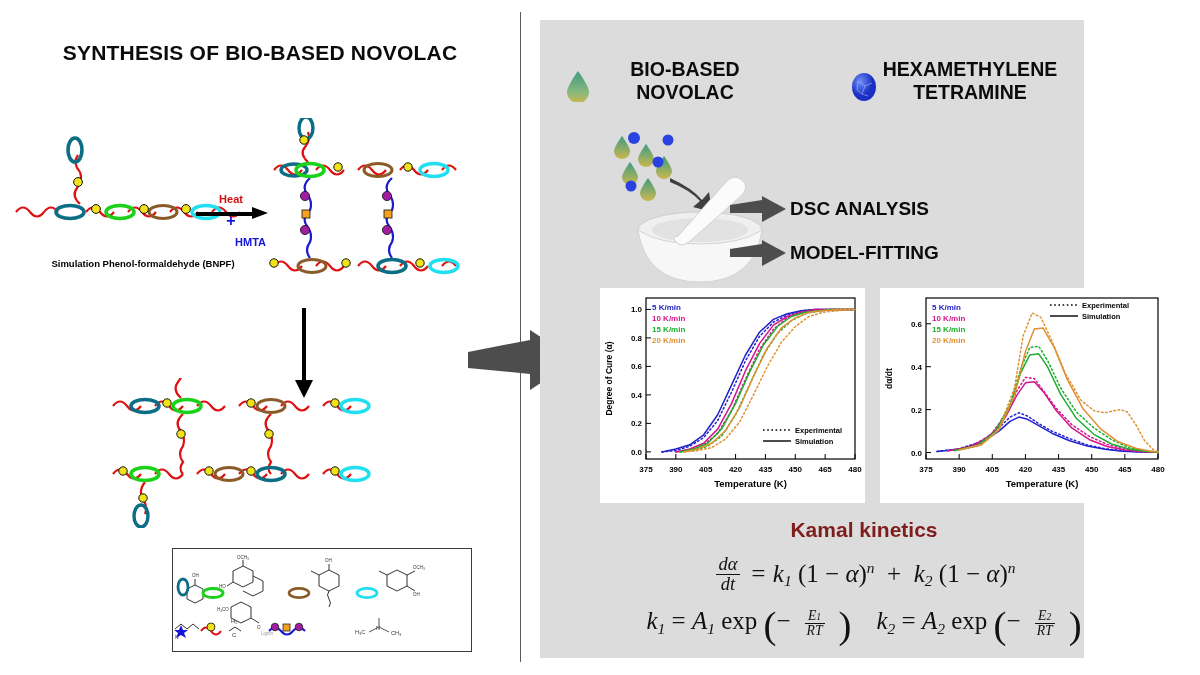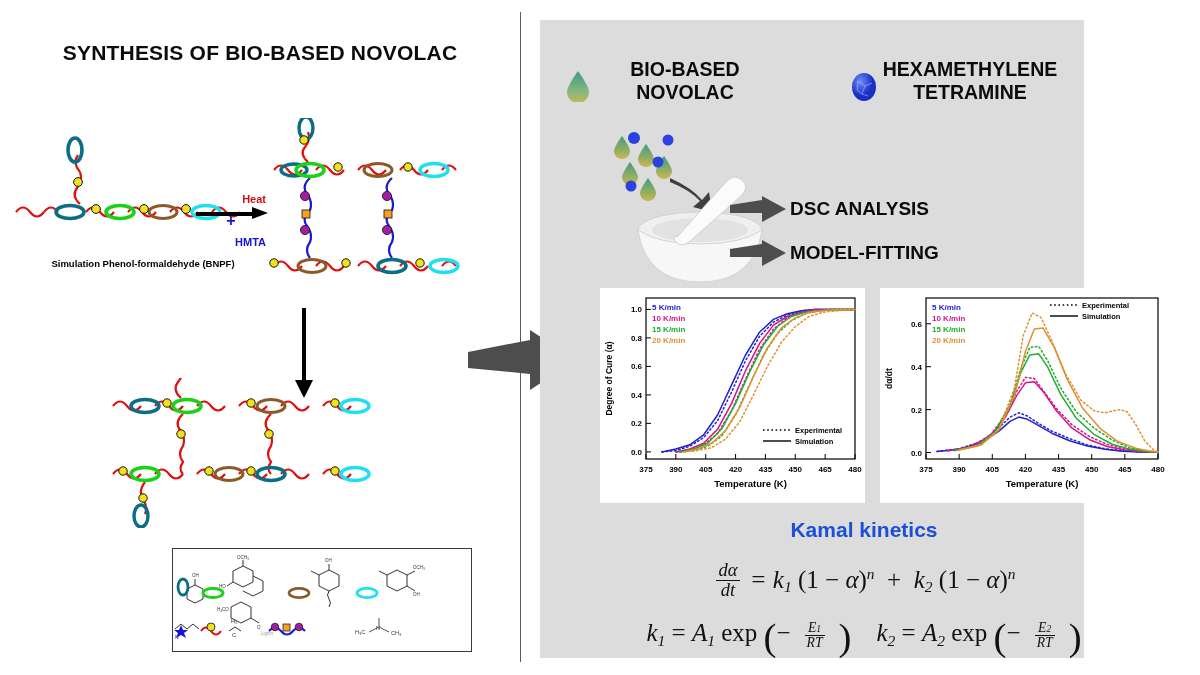--- a/index.html
+++ b/index.html
@@ -11,21 +11,21 @@
 
   
   .left-panel{position:absolute;left:0;top:0;width:520px;height:675px;}
   .left-title{position:absolute;left:40px;top:40px;width:440px;text-align:center;
      font-size:21px;font-weight:bold;color:#0b0b0b;line-height:1.22;letter-spacing:.2px;}
 
   .cap{position:absolute;text-align:center;font-size:9.5px;font-weight:bold;color:#000;line-height:1.25;}
   #cap-bnpf{left:18px;top:258px;width:250px;}
   #cap-cured{left:120px;top:528px;width:290px;}
 
-  .heat-label{position:absolute;left:196px;top:193px;width:70px;text-align:right;
+  .heat-label{position:absolute;left:196px;top:193px;width:70px;text-align:center;
      font-size:11px;font-weight:bold;color:#d01010;}
   .hmta-label{position:absolute;left:196px;top:236px;width:70px;text-align:right;
      font-size:11px;font-weight:bold;color:#1414d8;}
   .plus-sym{position:absolute;left:196px;top:213px;width:70px;text-align:center;
      font-size:16px;font-weight:bold;color:#1414d8;line-height:1;}
   .heat-arrow{position:absolute;left:196px;top:210px;width:72px;height:7px;}
   .heat-arrow .shaft{position:absolute;left:0;top:2px;width:58px;height:4px;background:#000;}
   .heat-arrow .head{position:absolute;left:56px;top:-3px;width:0;height:0;
      border-top:6px solid transparent;border-bottom:6px solid transparent;border-left:16px solid #000;}
 
@@ -61,28 +61,28 @@
   #arr-model{left:190px;top:220px;}
 
   
   .chart-card{position:absolute;background:#fff;}
   #chart-left{left:60px;top:268px;width:265px;height:215px;}
   #chart-right{left:340px;top:268px;width:288px;height:215px;}
   .chart-card svg{display:block;}
 
   
   .kamal-title{position:absolute;left:0;top:498px;width:648px;text-align:center;
-     font-size:21px;font-weight:bold;color:#1d4ed8;}
+     font-size:21px;font-weight:bold;color:#7f1d1d;}
   .eqwrap{position:absolute;left:0;top:530px;width:648px;text-align:center;
      font-family:"Liberation Serif",serif;color:#111;}
   .eq{display:block;margin:6px 0;white-space:nowrap;}
   .eq1{font-size:25px;}
   .eq2{font-size:25px;}
   .frac{display:inline-block;vertical-align:middle;line-height:1.05;
-     margin:6px 3px;position:relative;top:-1px;}
+     margin:0 3px;position:relative;top:-1px;}
   .frac .num{display:block;border-bottom:1.4px solid #111;padding:0 3px;font-size:.74em;font-style:italic;}
   .frac .den{display:block;padding:0 3px;font-size:.74em;font-style:italic;}
   .it{font-style:italic;}
   .sub{font-size:.62em;vertical-align:-0.28em;font-style:italic;}
   .sup{font-size:.62em;vertical-align:0.55em;font-style:italic;}
   .bigp{font-size:1.55em;vertical-align:-0.22em;font-family:"Liberation Serif",serif;}
   .sfrac{display:inline-block;vertical-align:middle;text-align:center;line-height:1.05;margin:0 14px;}
   .sfrac .num{display:block;border-bottom:1.2px solid #111;padding:0 2px;font-size:.55em;font-style:italic;}
   .sfrac .den{display:block;padding:0 2px;font-size:.55em;font-style:italic;}
 </style>

